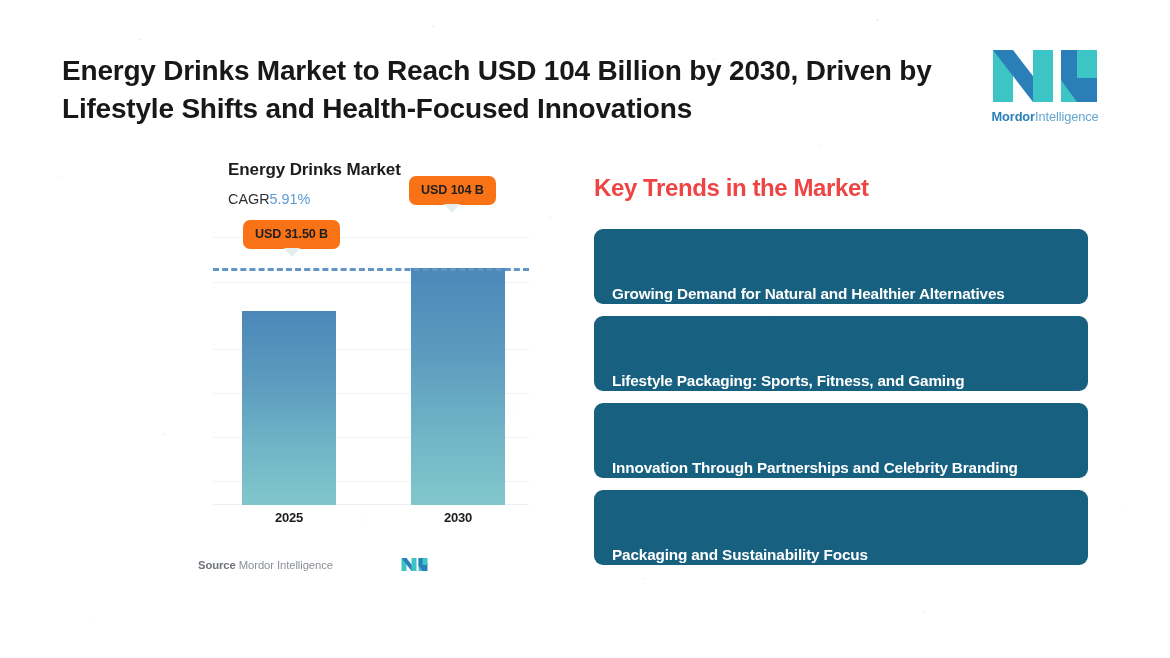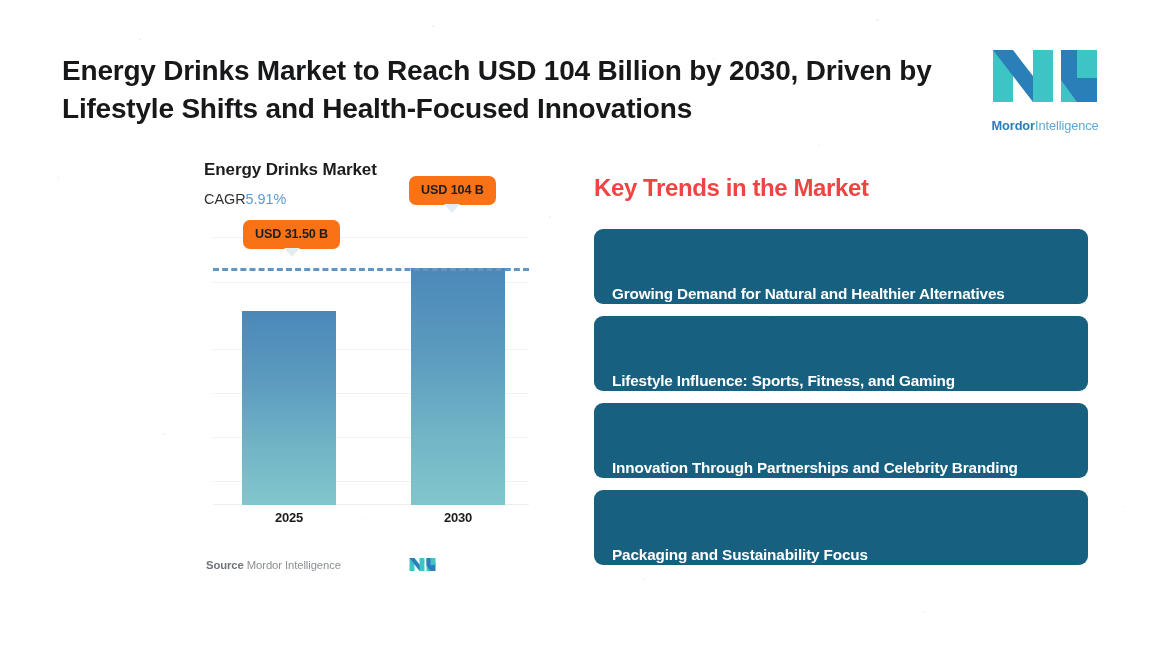--- a/index.html
+++ b/index.html
@@ -64,33 +64,33 @@
   .brand {
     width: 126px;
     flex: 0 0 126px;
     margin-top: -4px;
   }
   .brand-mark {
     display: block;
     margin: 0 auto;
   }
   .brand-text {
-    margin-top: 14px;
+    margin-top: 5px;
     font-size: 12.8px;
     text-align: center;
     white-space: nowrap;
     letter-spacing: -0.1px;
   }
   .brand-text .b1 { color: #2b7fb8; font-weight: bold; }
   .brand-text .b2 { color: #63a6cf; }
 
   
   .chart-panel {
     position: absolute;
-    left: 204px;
+    left: 228px;
     top: 160px;
     width: 330px;
   }
   .chart-title {
     font-size: 17px;
     font-weight: bold;
     color: #1b1c1e;
     letter-spacing: -0.1px;
   }
   .chart-subtitle {
@@ -164,21 +164,21 @@
     position: absolute;
     font-size: 13px;
     font-weight: bold;
     color: #1b1c1e;
     text-align: center;
     letter-spacing: -0.2px;
   }
 
   .source {
     position: absolute;
-    left: 206px;
+    left: 198px;
     top: 556px;
     width: 330px;
     display: flex;
     align-items: center;
   }
   .source-text {
     font-size: 11.3px;
     color: #8b9097;
     letter-spacing: -0.1px;
   }
@@ -283,21 +283,21 @@
   </div>
 </div>
 
 <div class="trends">
   <h2 class="trends-heading">Key Trends in the Market</h2>
 
   <div class="trend-card">
     <span>Growing Demand for Natural and Healthier Alternatives</span>
   </div>
   <div class="trend-card">
-    <span>Lifestyle Influence: Sports, Fitness, and Gaming</span>
+    <span>Lifestyle Packaging: Sports, Fitness, and Gaming</span>
   </div>
   <div class="trend-card">
     <span>Innovation Through Partnerships and Celebrity Branding</span>
   </div>
   <div class="trend-card">
     <span>Packaging and Sustainability Focus</span>
   </div>
 </div>
 
 </body></html>

